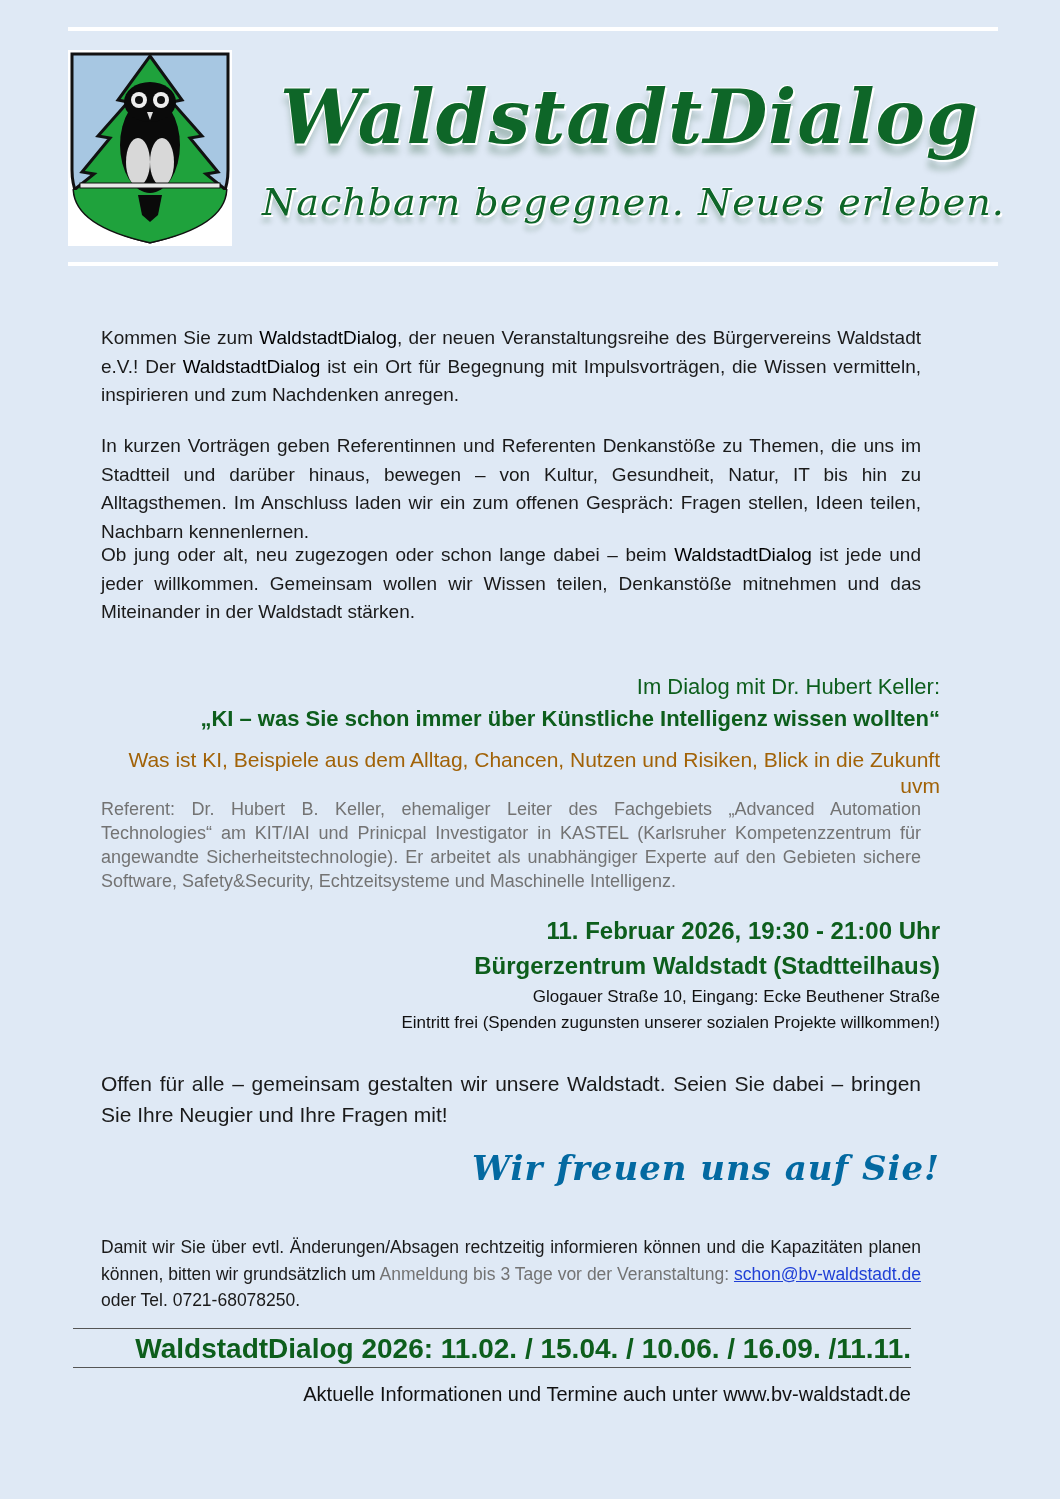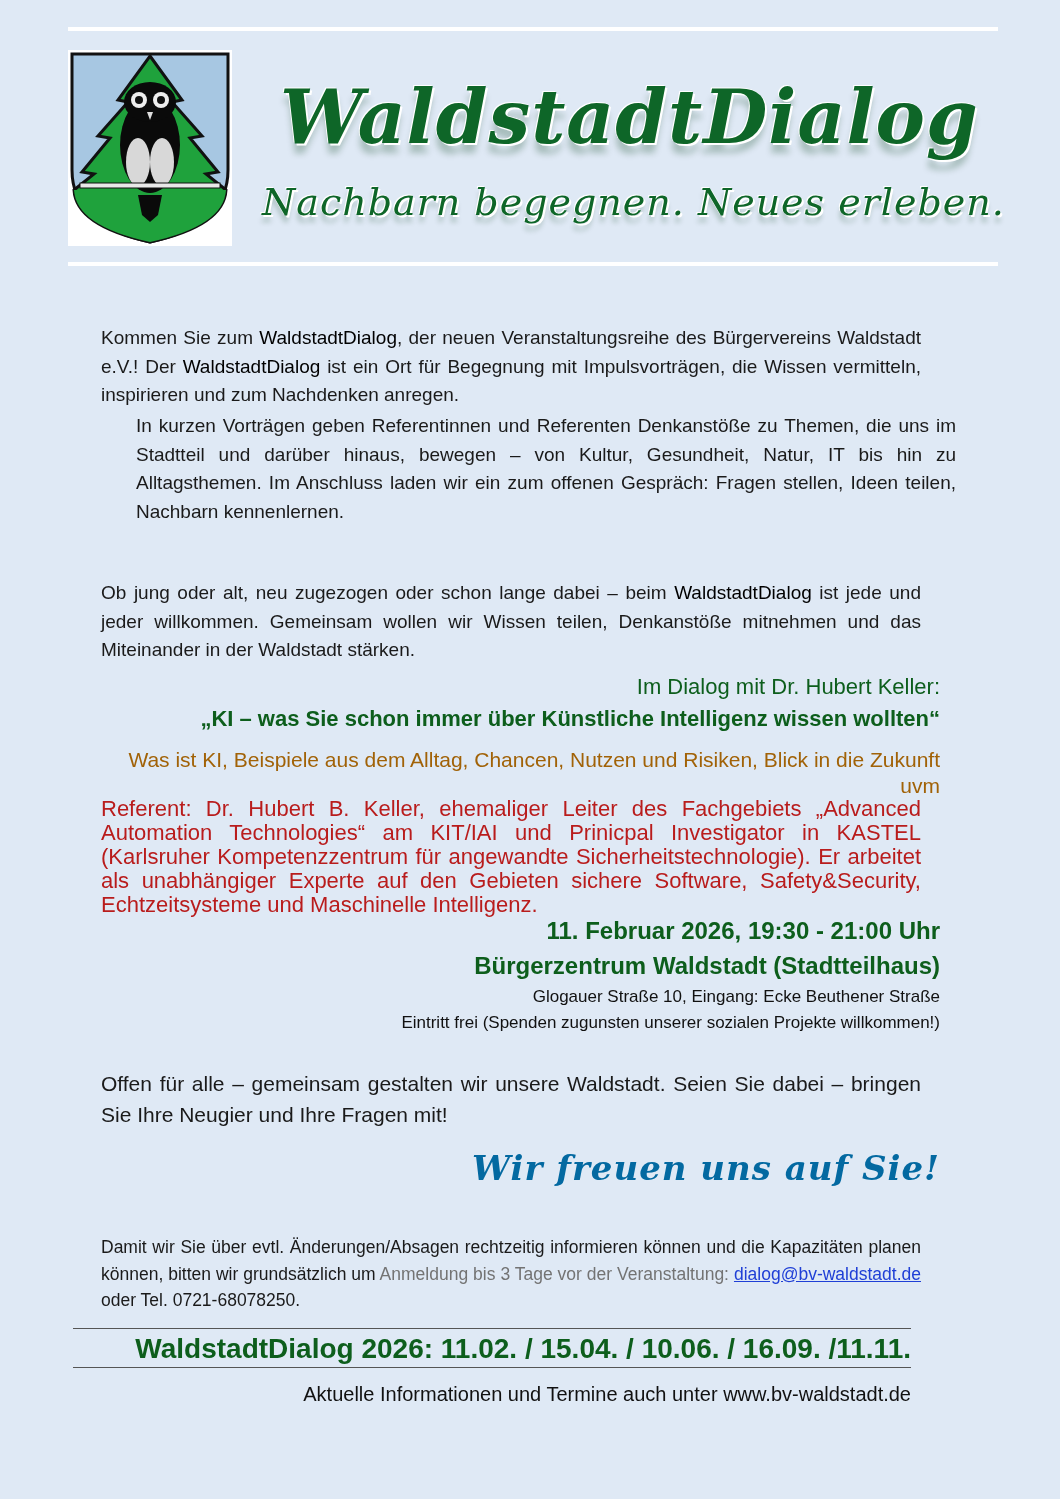--- a/index.html
+++ b/index.html
@@ -30,21 +30,21 @@
   }
   .para {
     position: absolute; left: 101px; width: 820px;
     font-size: 19px; line-height: 28.5px; text-align: justify; color: #1a1a1a;
   }
   .para b { font-weight: normal; color: #000; }
   .center { position: absolute; left: 90px; width: 850px; text-align: right; }
   .green { color: #0d5e1c; }
   .referent {
     position: absolute; left: 101px; top: 797px; width: 820px;
-    font-size: 22px; line-height: 24px; text-align: justify; color: #b91c1c;
+    font-size: 18px; line-height: 24px; text-align: justify; color: #737373;
   }
   .rule-dark { position: absolute; left: 73px; width: 838px; height: 1px; background: #555; }
   a.mail { color: #1f3fd6; text-decoration: underline; }
 </style>
 </head>
 <body>
 
 <div class="hr-white" style="top:27px;"></div>
 
 <div class="logo">
@@ -68,42 +68,42 @@
 
 <div class="title">WaldstadtDialog</div>
 <div class="subtitle">Nachbarn begegnen. Neues erleben.</div>
 
 <div class="hr-white" style="top:262px;"></div>
 
 <div class="para" style="top:324px;">
   <span>Kommen Sie zum </span><b>WaldstadtDialog</b><span>, der neuen Veranstaltungsreihe des Bürgervereins Waldstadt e.V.! Der </span><b>WaldstadtDialog</b><span> ist ein Ort für Begegnung mit Impulsvorträgen, die Wissen vermitteln, inspirieren und zum Nachdenken anregen.</span>
 </div>
 
-<div class="para" style="top:412px;margin-left:35px;">In kurzen Vorträgen geben Referentinnen und Referenten Denkanstöße zu Themen, die uns im Stadtteil und darüber hinaus, bewegen – von Kultur, Gesundheit, Natur, IT bis hin zu Alltagsthemen. Im Anschluss laden wir ein zum offenen Gespräch: Fragen stellen, Ideen teilen, Nachbarn kennenlernen.</div>
+<div class="para" style="top:432px;">In kurzen Vorträgen geben Referentinnen und Referenten Denkanstöße zu Themen, die uns im Stadtteil und darüber hinaus, bewegen – von Kultur, Gesundheit, Natur, IT bis hin zu Alltagsthemen. Im Anschluss laden wir ein zum offenen Gespräch: Fragen stellen, Ideen teilen, Nachbarn kennenlernen.</div>
 
-<div class="para" style="top:579px;">
+<div class="para" style="top:541px;">
   <span>Ob jung oder alt, neu zugezogen oder schon lange dabei – beim </span><b>WaldstadtDialog</b><span> ist jede und jeder willkommen. Gemeinsam wollen wir Wissen teilen, Denkanstöße mitnehmen und das Miteinander in der Waldstadt stärken.</span>
 </div>
 
 <div class="center green" style="top:672px; font-size:22px; line-height:30px;">Im Dialog mit Dr. Hubert Keller:</div>
 <div class="center green" style="top:704px; font-size:22px; line-height:30px; font-weight:bold;">„KI – was Sie schon immer über Künstliche Intelligenz wissen wollten“</div>
 <div class="center" style="top:747px; font-size:21px; line-height:26px; color:#a16207;">Was ist KI, Beispiele aus dem Alltag, Chancen, Nutzen und Risiken, Blick in die Zukunft uvm</div>
 
 <div class="referent">Referent: Dr. Hubert B. Keller, ehemaliger Leiter des Fachgebiets „Advanced Automation Technologies“ am KIT/IAI und Prinicpal Investigator in KASTEL (Karlsruher Kompetenzzentrum für angewandte Sicherheitstechnologie). Er arbeitet als unabhängiger Experte auf den Gebieten sichere Software, Safety&amp;Security, Echtzeitsysteme und Maschinelle Intelligenz.</div>
 
 <div class="center green" style="top:914px; font-size:24px; line-height:34px; font-weight:bold;">11. Februar 2026, 19:30 - 21:00 Uhr</div>
 <div class="center green" style="top:949px; font-size:24px; line-height:34px; font-weight:bold;">Bürgerzentrum Waldstadt (Stadtteilhaus)</div>
 <div class="center" style="top:984px; font-size:17px; line-height:26px; color:#111;">Glogauer Straße 10, Eingang: Ecke Beuthener Straße</div>
 <div class="center" style="top:1010px; font-size:17px; line-height:26px; color:#111;">Eintritt frei (Spenden zugunsten unserer sozialen Projekte willkommen!)</div>
 
 <div class="para" style="top:1068px; font-size:21px; line-height:31px;">Offen für alle – gemeinsam gestalten wir unsere Waldstadt. Seien Sie dabei – bringen Sie Ihre Neugier und Ihre Fragen mit!</div>
 
 <div class="center" style="top:1148px; font-family:'DejaVu Serif', serif; font-style:italic; font-weight:bold; font-size:34px; color:#0369a1; letter-spacing:1px;">Wir freuen uns auf Sie!</div>
 
 <div class="para" style="top:1234px; font-size:17.5px; line-height:26.5px;">
   <span>Damit wir Sie über evtl. Änderungen/Absagen rechtzeitig informieren können und die Kapazitäten planen können, bitten wir grundsätzlich um </span><b style="color:#737373;">Anmeldung bis 3 Tage vor der Veranstaltung:</b>
-  <a class="mail" href="#">dialog@bv-waldstadt.de</a><span> oder Tel. 0721-68078250.</span>
+  <a class="mail" href="#">schon@bv-waldstadt.de</a><span> oder Tel. 0721-68078250.</span>
 </div>
 
 <div class="rule-dark" style="top:1328px;"></div>
 <div class="center green" style="left:73px; width:838px; top:1333px; font-size:28px; line-height:32px; font-weight:bold;">WaldstadtDialog 2026: 11.02. / 15.04. / 10.06. / 16.09. /11.11.</div>
 <div class="rule-dark" style="top:1367px;"></div>
 <div class="center" style="left:73px; width:838px; top:1380px; font-size:20px; line-height:28px; color:#111;">Aktuelle Informationen und Termine auch unter www.bv-waldstadt.de</div>
 
 </body></html>

